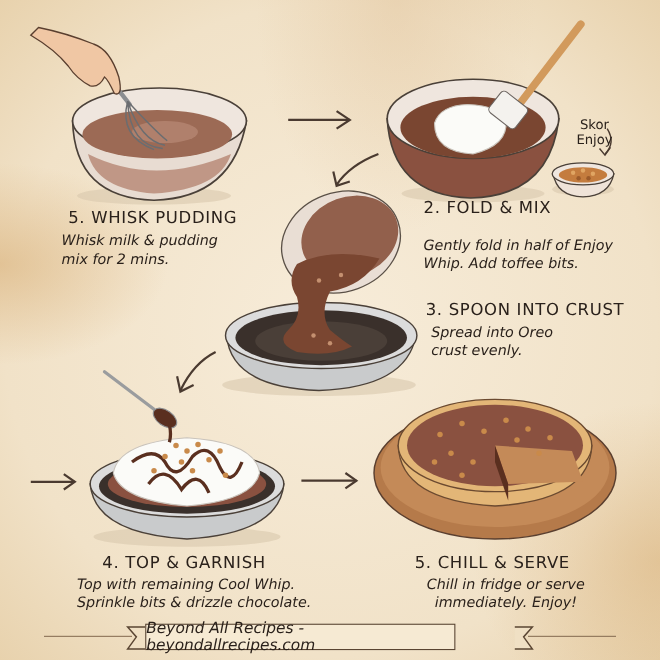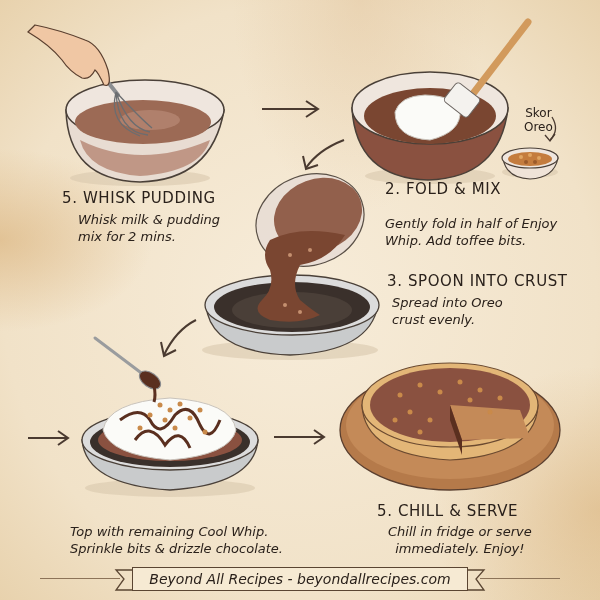--- a/index.html
+++ b/index.html
@@ -7,21 +7,21 @@
     font-family:"DejaVu Sans", sans-serif;color:#2a211b;}
   .page{position:absolute;inset:0;
     background:
       radial-gradient(ellipse at 0% 40%, rgba(214,170,110,.55) 0%, rgba(214,170,110,0) 18%),
       radial-gradient(ellipse at 100% 85%, rgba(214,170,110,.45) 0%, rgba(214,170,110,0) 20%),
       radial-gradient(ellipse at 60% 0%, rgba(220,185,140,.35) 0%, rgba(220,185,140,0) 25%),
       radial-gradient(ellipse at 50% 50%, #f7ecd9 0%, #f1e2c8 70%, #e8d2ad 100%);}
   .abs{position:absolute;}
   .step-title{position:absolute;font-size:15px;letter-spacing:.6px;font-weight:normal;white-space:nowrap;}
   .step-desc{position:absolute;font-size:13px;line-height:17px;font-style:italic;white-space:pre-line;}
-  .banner{position:absolute;left:132px;top:567px;width:336px;height:24px;
+  .banner{position:absolute;left:132px;top:567px;width:282px;height:24px;
     background:#f6ead3;border:1.5px solid #5a4532;box-sizing:border-box;
     display:flex;align-items:center;justify-content:center;font-size:14px;font-style:italic;}
   .banner-line{position:absolute;top:578px;height:1px;background:#8c7358;}
   svg{position:absolute;overflow:visible;}
 </style>
 </head>
 <body>
 
 <div class="page">
 
@@ -64,21 +64,21 @@
       <circle cx="530" cy="155" r="2" fill="#e0a563"></circle>
     <circle cx="539" cy="158" r="2" fill="#e0a563"></circle>
       <circle cx="526" cy="162" r="2" fill="#9b5a2a"></circle>
     <circle cx="535" cy="162" r="2" fill="#9b5a2a"></circle>
 
     <path d="M552,117 Q560,130 550,140" fill="none" stroke="#4a3a30" stroke-width="1.3"></path>
     <path d="M545,135 L550,141 L555,134" fill="none" stroke="#4a3a30" stroke-width="1.3"></path>
   </svg>
 
   <div class="abs step-desc" style="left:524px;top:106px;font-size:12px;line-height:14px;text-align:center;font-style:normal;">Skor
-Oreo</div>
+Enjoy</div>
 
   <svg width="600" height="600" style="left:0;top:0;">
     <path d="M344,140 Q318,150 306,168" fill="none" stroke="#4a3a30" stroke-width="2"></path>
     <path d="M303,156 L306,169 L318,165" fill="none" stroke="#4a3a30" stroke-width="2"></path>
   </svg>
 
   <svg width="600" height="600" style="left:0;top:0;">
     <ellipse cx="290" cy="350" rx="88" ry="10" fill="#d8c8ae" opacity=".6"></ellipse>
     <path d="M206,305 Q210,352 290,355 Q370,352 378,305 Z" fill="#c9cbcc" stroke="#4a4038" stroke-width="1.3"></path>
     <ellipse cx="292" cy="305" rx="87" ry="30" fill="#dcdcdc" stroke="#4a4038" stroke-width="1.3"></ellipse>
@@ -156,31 +156,32 @@
       <circle cx="410" cy="412" r="2.5"></circle>
         <circle cx="430" cy="420" r="2.5"></circle>
         <circle cx="395" cy="420" r="2.5"></circle>
       <circle cx="470" cy="400" r="2.5"></circle>
         <circle cx="490" cy="412" r="2.5"></circle>
         <circle cx="420" cy="432" r="2.5"></circle>
     </g>
   </svg>
 
   <div class="step-title" style="left:62px;top:189px;">5. WHISK PUDDING</div>
-  <div class="step-desc" style="left:78px;top:211px;">Whisk milk &amp; pudding
+  <div class="step-desc" style="left:56px;top:211px;">Whisk milk &amp; pudding
 mix for 2 mins.</div>
 
   <div class="step-title" style="left:385px;top:180px;text-align:right;">2. FOLD &amp; MIX</div>
   <div class="step-desc" style="left:385px;top:215px;">Gently fold in half of Enjoy
 Whip. Add toffee bits.</div>
 
   <div class="step-title" style="left:387px;top:272px;">3. SPOON INTO CRUST</div>
   <div class="step-desc" style="left:392px;top:294px;">Spread into Oreo
 crust evenly.</div>
 
+  <div class="step-title" style="left:93px;top:502px;">4. TOP &amp; GARNISH</div>
   <div class="step-desc" style="left:70px;top:523px;">Top with remaining Cool Whip.
 Sprinkle bits &amp; drizzle chocolate.</div>
 
   <div class="step-title" style="left:377px;top:502px;">5. CHILL &amp; SERVE</div>
   <div class="step-desc" style="left:388px;top:523px;text-align:center;">Chill in fridge or serve
 immediately. Enjoy!</div>
 
   <div class="banner-line" style="left:40px;width:80px;"></div>
   <div class="banner-line" style="left:480px;width:80px;"></div>
   <svg width="600" height="600" style="left:0;top:0;">

